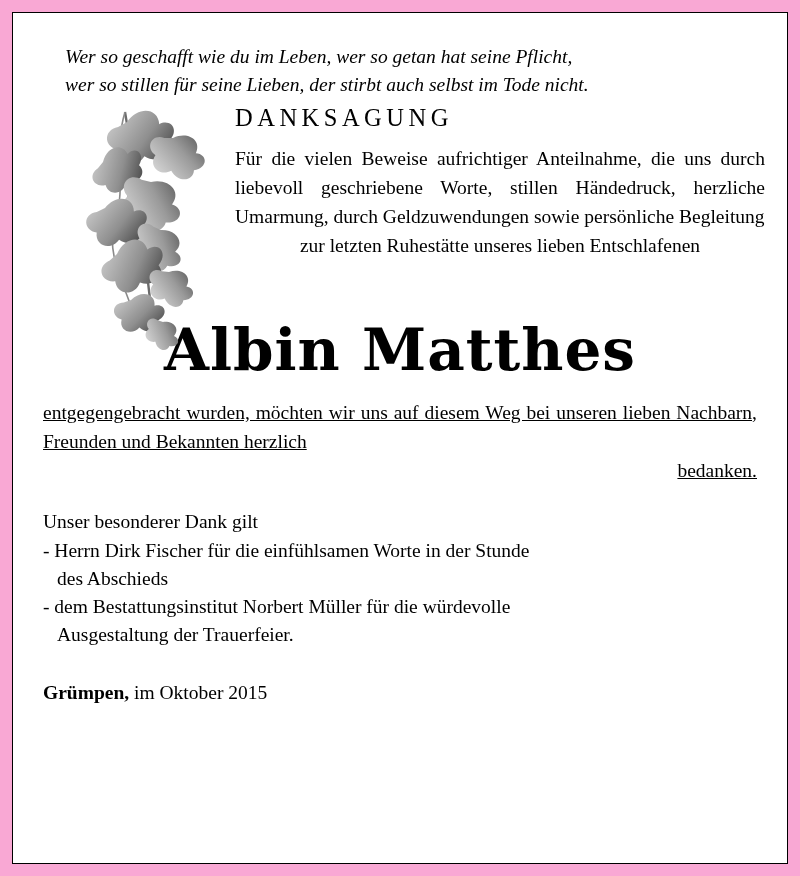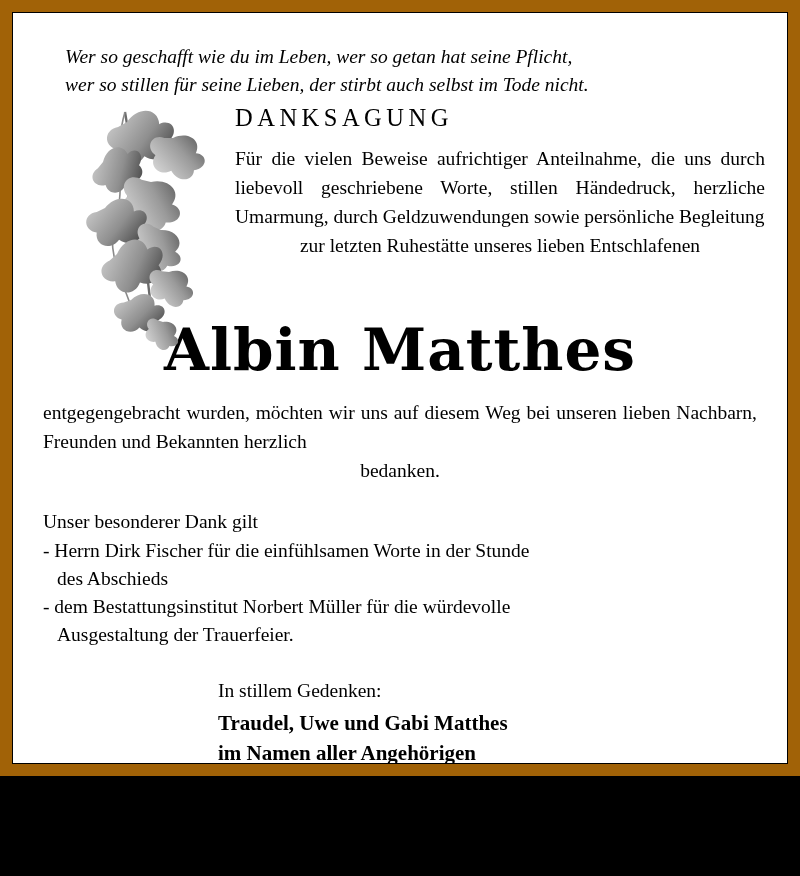--- a/index.html
+++ b/index.html
@@ -8,22 +8,22 @@
     background: #000000;
   }
   body {
     width: 800px;
     height: 876px;
     font-family: "Liberation Serif", serif;
   }
   .page {
     position: relative;
     width: 800px;
-    height: 776px;
-    background: #a16207;
+    height: 876px;
+    background: #f9a8d4;
     box-sizing: border-box;
     padding: 12px;
   }
   .card {
     position: relative;
     width: 100%;
     height: 100%;
     background: #ffffff;
     box-sizing: border-box;
     border: 1px solid #000000;
@@ -88,24 +88,25 @@
     color: #000;
     white-space: nowrap;
   }
   .cont {
     font-size: 19.5px;
     line-height: 1.5;
     text-align: justify;
     color: #000;
     margin: 0 0 0 0;
     width: 100%;
+    text-decoration: underline;
   }
   .cont .lastline {
     display: block;
-    text-align: center;
+    text-align: right;
   }
   .thanks-title {
     font-size: 19.5px;
     line-height: 1.5;
     margin-top: 22px;
     color: #000;
   }
   .thanks-item {
     font-size: 19.5px;
     line-height: 1.45;
@@ -222,24 +223,19 @@
 
     <div class="thanks-item">
       <span>- Herrn Dirk Fischer für die einfühlsamen Worte in der Stunde</span>
       <span class="second">des Abschieds</span>
     </div>
     <div class="thanks-item">
       <span>- dem Bestattungsinstitut Norbert Müller für die würdevolle</span>
       <span class="second">Ausgestaltung der Trauerfeier.</span>
     </div>
 
-    <div class="closing">
-      <span class="gedenken">In stillem Gedenken:</span>
-      <span class="family">Traudel, Uwe und Gabi Matthes</span>
-      <span class="family">im Namen aller Angehörigen</span>
-    </div>
 
     <div class="place">
       <b>Grümpen,</b><span> im Oktober 2015</span>
     </div>
 
   </div>
 </div>
 
 </body></html>

